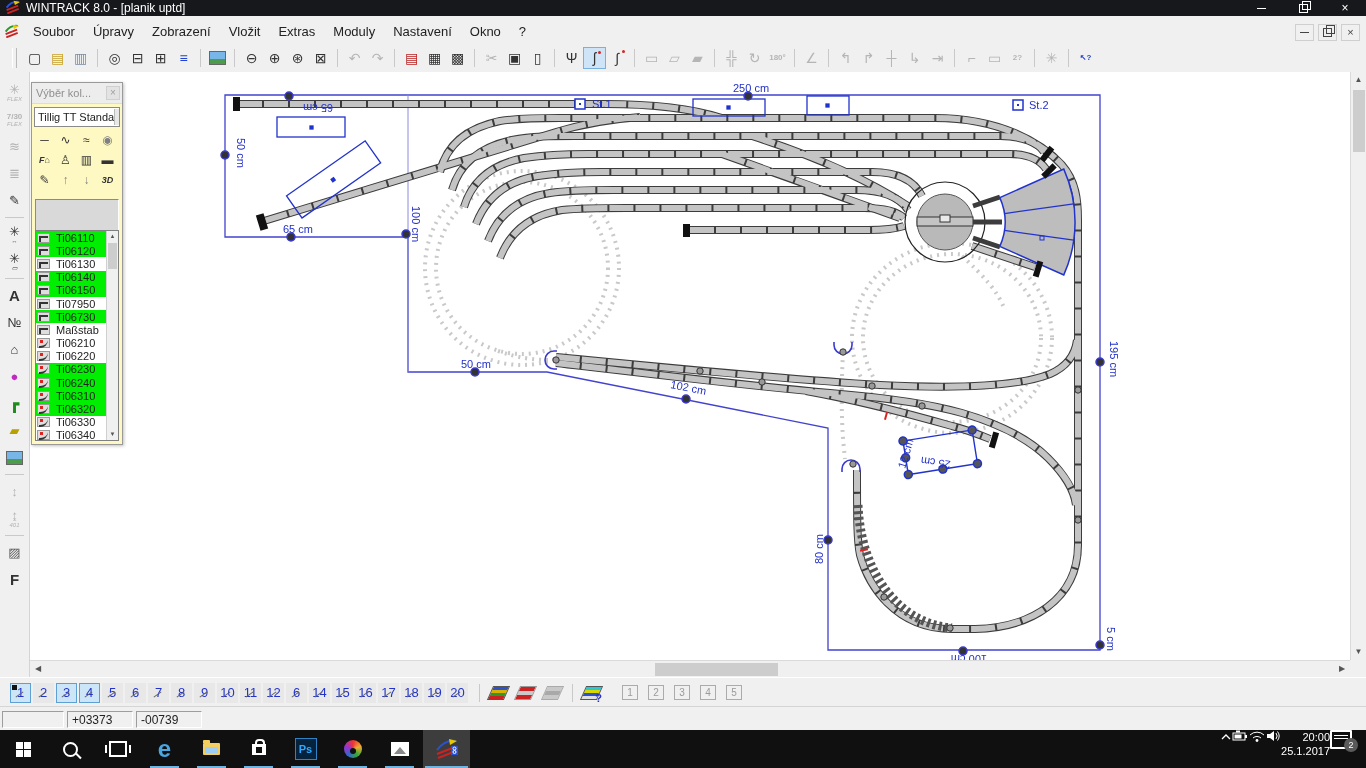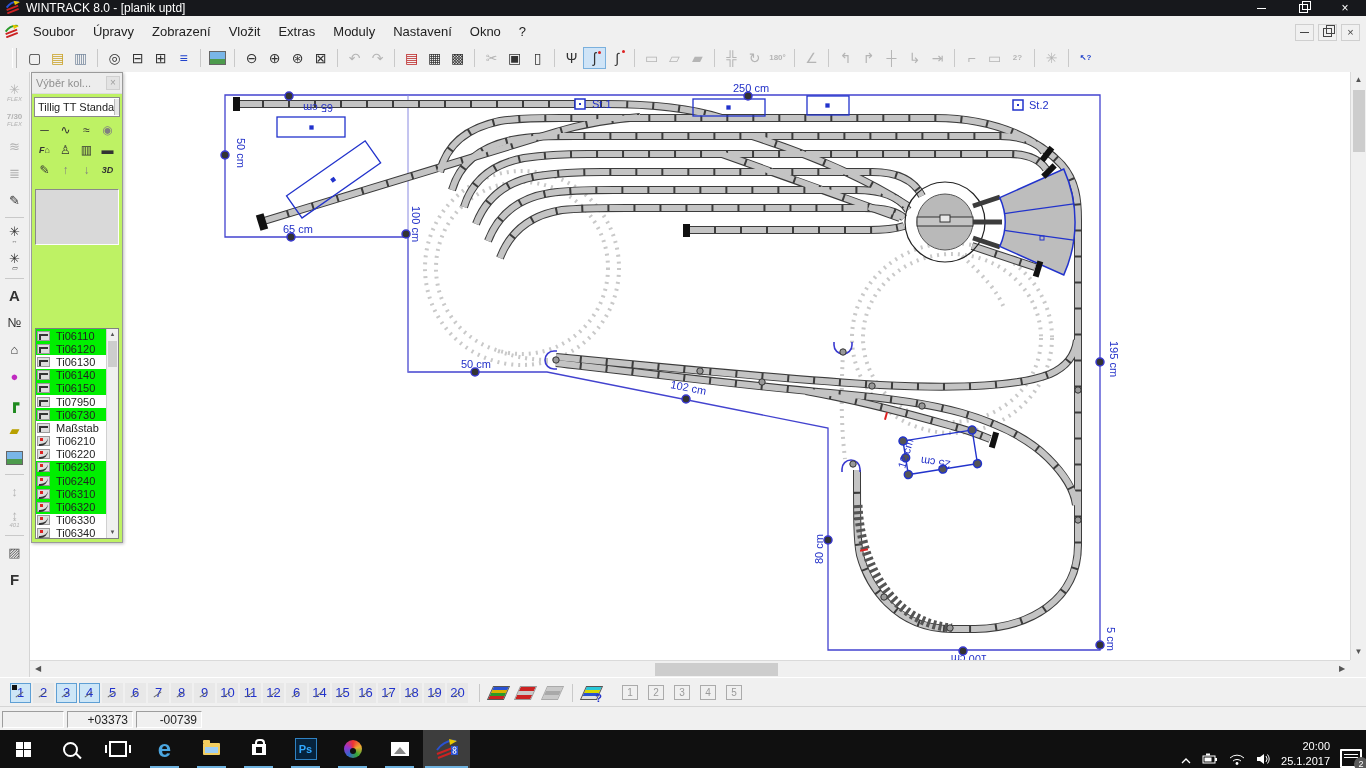--- a/index.html
+++ b/index.html
@@ -49,21 +49,21 @@
   .ltbtn.big b{font-size:15px;font-weight:bold}
   .ltbtn .sub{font-size:6px;line-height:1;color:inherit}
   .ltbtn.disabled{color:#b3b3b3}
   .ltbtn.grp{margin-top:7px}
   .ltbtn.grp::before{content:"";position:absolute;top:-5px;left:3px;right:3px;height:1px;background:#c9c9c9}
   .c-magenta{color:#c02ac0}.c-green{color:#1f8a1f}.c-yellow{color:#b8a000}.c-dark{color:#555}
   
   .canvas{position:absolute;left:30px;top:72px;width:1320px;height:588px;background:#fff;overflow:hidden}
   .canvas svg{display:block}
   
-  .panel{position:absolute;left:31px;top:72px;width:92px;height:471px;background:#bef264;border:1px solid #9a9a9a;
+  .panel{position:absolute;left:31px;top:82px;width:92px;height:363px;background:#fef9c3;border:1px solid #9a9a9a;
          box-shadow:1px 1px 3px rgba(0,0,0,.25);z-index:5;box-sizing:border-box}
   .ptitle{height:18px;display:flex;align-items:center;background:#ededed;color:#8f8f8f;font-size:11px;
           padding:1px 2px 1px 4px;border-bottom:1px solid #dcdcdc}
   .pclose{margin-left:auto;width:14px;height:14px;background:#e3e3e3;border:1px solid #cfcfcf;color:#a0a0a0;
           font-size:10px;line-height:12px;text-align:center}
   .pdrop{margin:3px 2px 2px;height:18px;background:#fff;border:1px solid #8a8a8a;display:flex;align-items:center;
          font-size:11px;padding-left:3px;white-space:nowrap;overflow:hidden}
   .pdrop .da{margin-left:auto;width:14px;height:16px;background:#e8e8e8;border-left:1px solid #bbb;text-align:center;
              font-size:9px;line-height:16px;color:#444;flex:0 0 auto}
   .ptools{display:flex;flex-wrap:wrap;padding:1px 2px}
@@ -111,21 +111,21 @@
   .lstack.st-gray .st{background:repeating-linear-gradient(180deg,#c9c9c9 0 4px,#a9a9a9 4px 8px,#c9c9c9 8px 12px);border-color:#aaa}
   .lstack.st-q .st{background:repeating-linear-gradient(180deg,#28c8d8 0 3px,#d8d800 3px 6px,#2a52d2 6px 9px,#e0e0e0 9px 12px)}
   .lstack .q{position:absolute;right:1px;bottom:0;color:#2233cc;font-size:11px;font-weight:bold}
   .grpbtn{width:22px;height:20px;display:flex;align-items:center;justify-content:center}
   .grpbtn span{width:14px;height:13px;border:1px solid #ababab;color:#9a9a9a;font-size:10px;line-height:13px;text-align:center}
   
   .statusbar{position:absolute;left:0;top:706px;right:0;height:24px;background:#f0f0f0;border-top:1px solid #d5d5d5;
              display:flex;align-items:center;padding:0 2px;gap:3px;font-size:12px}
   .scell{border:1px solid;border-color:#9d9d9d #fff #fff #9d9d9d;height:17px;line-height:17px;padding:0 4px;box-sizing:border-box}
   .scell.main{flex:1}
-  .scell.w60{width:62px}.scell.num{width:66px;text-align:right}
+  .scell.w60{width:62px}.scell.num{width:66px;text-align:left}
   
   .taskbar{position:absolute;left:0;top:730px;right:0;height:38px;background:#101010;display:flex;align-items:stretch}
   .tk{width:47px;display:flex;align-items:center;justify-content:center;position:relative}
   .tk.run::after{content:"";position:absolute;bottom:0;left:9px;right:9px;height:2px;background:#6fb3e0}
   .tk.activeapp{background:#3d3d3d}
   .tk.activeapp::after{left:2px;right:2px}
   .winlogo{width:15px;height:15px;position:relative}
   .winlogo i{position:absolute;width:7px;height:7px;background:#fff}
   .winlogo i:nth-child(2){left:8px}.winlogo i:nth-child(3){top:8px}.winlogo i:nth-child(4){left:8px;top:8px}
   .mag{width:11px;height:11px;border:2px solid #fff;border-radius:50%;position:relative;display:inline-block}
@@ -139,21 +139,21 @@
   .folder::after{content:"";position:absolute;left:2px;right:2px;top:4px;bottom:2px;background:#9ecef5}
   .storeb{width:14px;height:11px;background:#fff;position:relative;display:inline-block}
   .storeb::before{content:"";position:absolute;top:-5px;left:3px;width:6px;height:4px;border:2px solid #fff;border-bottom:none;border-radius:4px 4px 0 0}
   .storeb::after{content:"";position:absolute;left:4px;right:4px;top:3px;bottom:2px;background:#101010}
   .psq{width:20px;height:20px;background:#06233d;border:1px solid #2f82c3;color:#31a8ff;font-size:11px;font-weight:bold;
        display:flex;align-items:center;justify-content:center}
   .palette{width:18px;height:18px;border-radius:50%;background:conic-gradient(#e33,#ea3,#3a3,#36c,#93c,#e33);position:relative;display:inline-block}
   .palette::after{content:"";position:absolute;width:6px;height:6px;background:#101010;border-radius:50%;left:6px;top:8px}
   .photos{width:18px;height:14px;background:#fff;position:relative;display:inline-block}
   .photos::after{content:"";position:absolute;bottom:2px;left:3px;border-left:6px solid transparent;border-right:6px solid transparent;border-bottom:7px solid #8a8a8a}
-  .tray{margin-left:auto;display:flex;align-items:flex-end;color:#fff;gap:10px;padding-right:4px}
+  .tray{margin-left:auto;display:flex;align-items:flex-start;color:#fff;padding-right:14px}
   .clock{text-align:right;font-size:11px;line-height:1.3}
   .notif{position:relative;width:18px;height:15px;border:2px solid #fff;border-radius:1px}
   .notif i{position:absolute;left:2px;right:2px;height:1px;background:#fff}
   .notif i:nth-child(1){top:3px}.notif i:nth-child(2){top:6px}
   .badge{position:absolute;right:-8px;bottom:-5px;width:14px;height:14px;border-radius:50%;background:#5a5a5a;color:#fff;
          font-size:9px;line-height:14px;text-align:center}
 </style>
 </head>
 <body>
 

